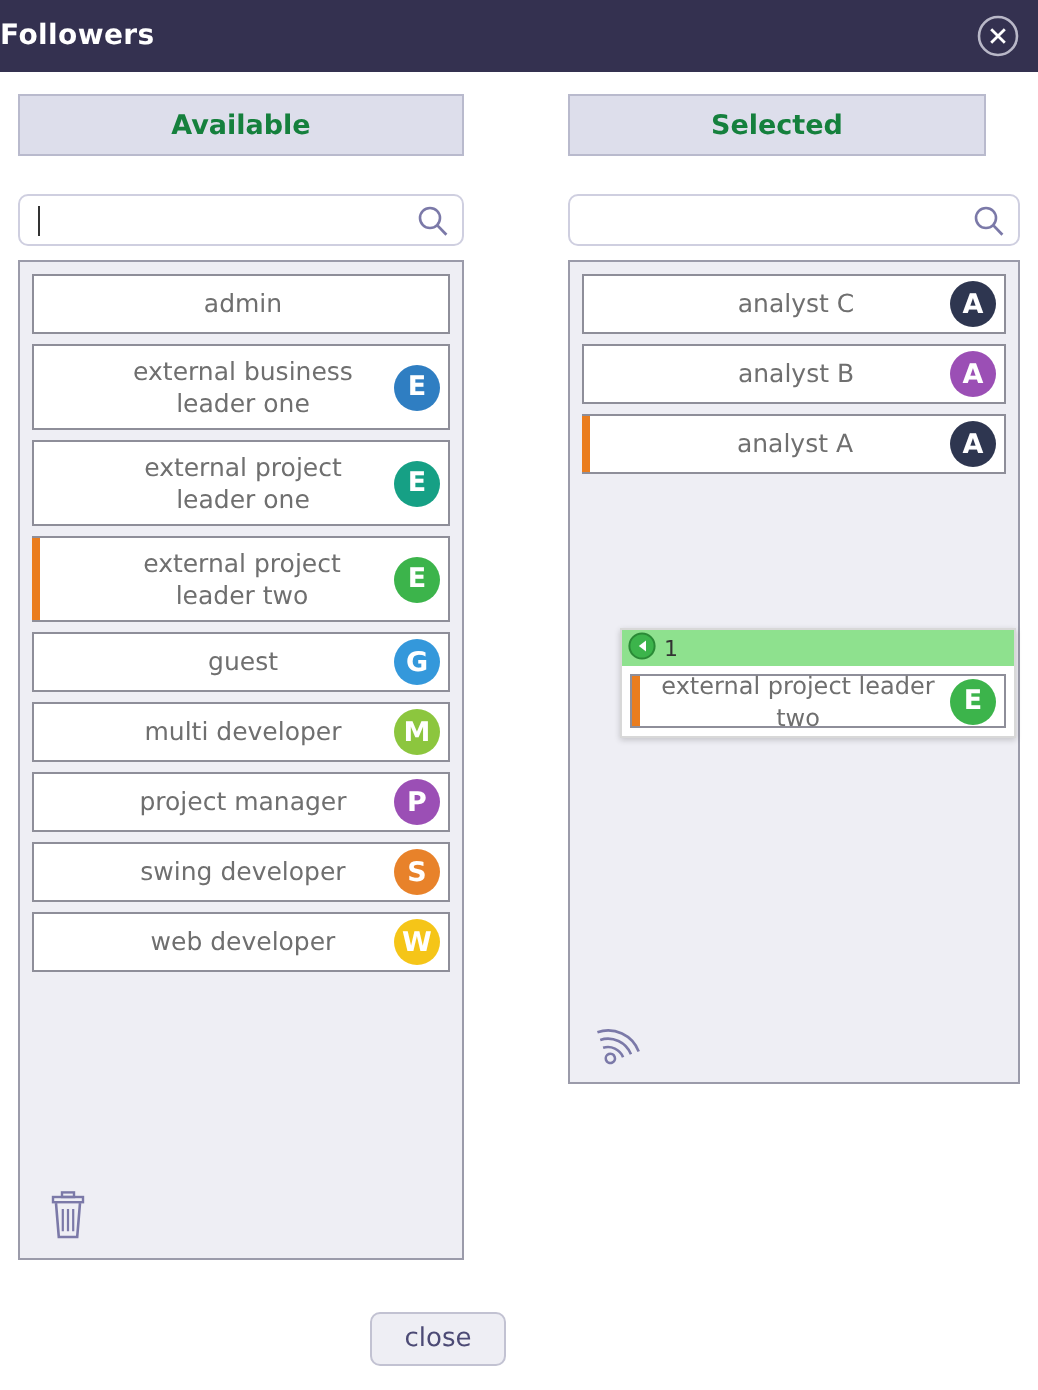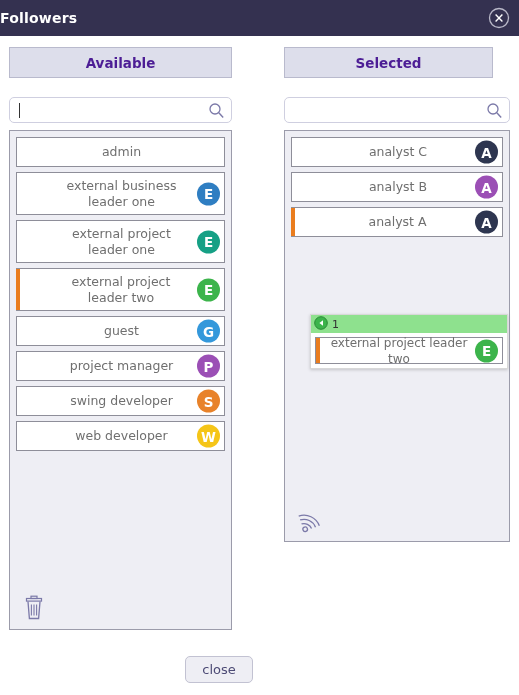--- a/index.html
+++ b/index.html
@@ -37,21 +37,21 @@
   
   .tabs {
     position: absolute; left: 0; top: 47px;
     width: 519px; height: 31px;
   }
   .tab {
     position: absolute; top: 0; height: 31px;
     background: #dddeeb;
     border: 1px solid #b9bacd;
     display: flex; align-items: center; justify-content: center;
-    color: #4c1d95;
+    color: #15803d;
     font-size: 13.5px; font-weight: bold;
     cursor: pointer;
   }
   .tab-available { left: 9px; width: 223px; }
   .tab-selected  { left: 284px; width: 209px; }
 
   
   .panel {
     position: absolute;
     background: #eeeef4;
@@ -228,20 +228,24 @@
           <span class="row-label">external project leader one</span>
           <span class="avatar" style="background: rgb(22, 160, 133);">E</span>
         </div>
         <div class="row sel two-line">
           <span class="row-label">external project leader two</span>
           <span class="avatar" style="background: rgb(60, 180, 75);">E</span>
         </div>
         <div class="row">
           <span class="row-label">guest</span>
           <span class="avatar" style="background: rgb(52, 152, 219);">G</span>
+        </div>
+        <div class="row">
+          <span class="row-label">multi developer</span>
+          <span class="avatar" style="background: rgb(140, 198, 62);">M</span>
         </div>
         <div class="row">
           <span class="row-label">project manager</span>
           <span class="avatar" style="background: rgb(155, 79, 181);">P</span>
         </div>
         <div class="row">
           <span class="row-label">swing developer</span>
           <span class="avatar" style="background: rgb(232, 130, 42);">S</span>
         </div>
         <div class="row">

